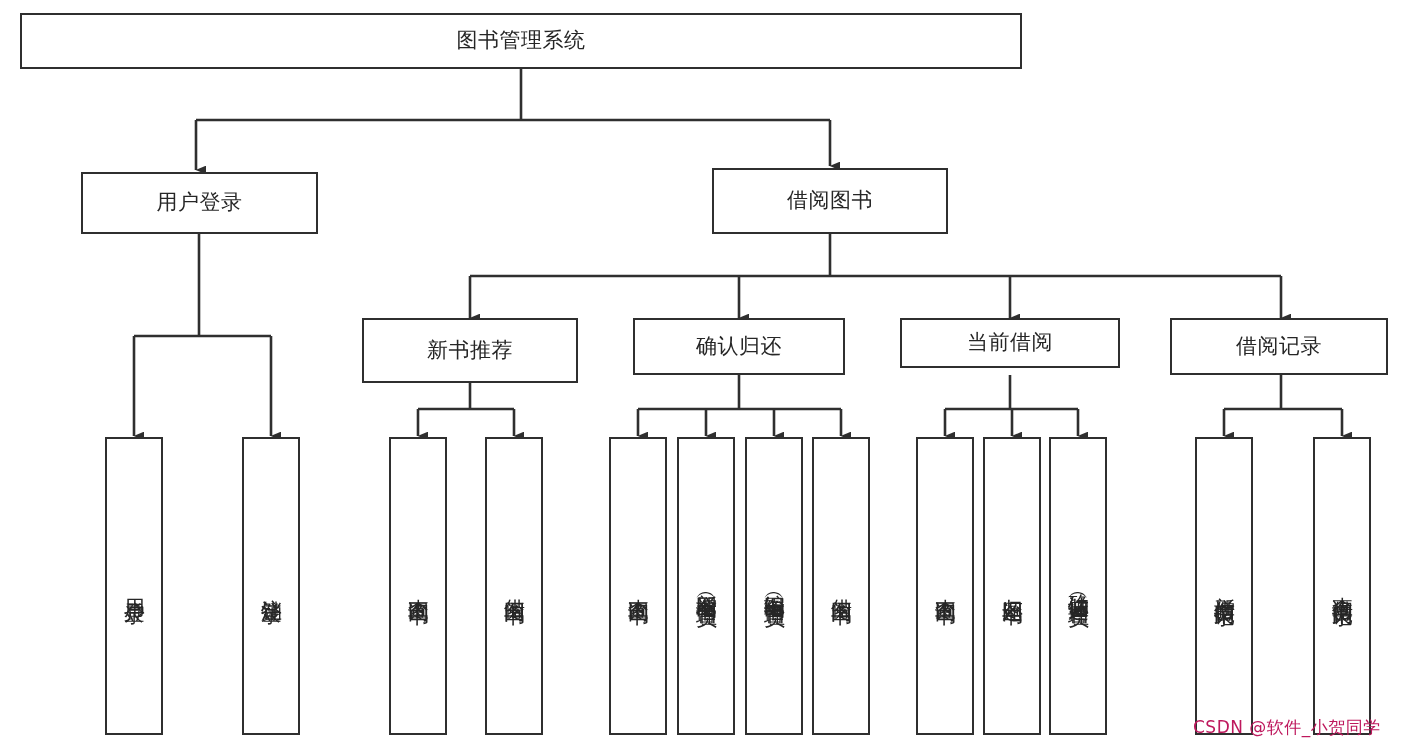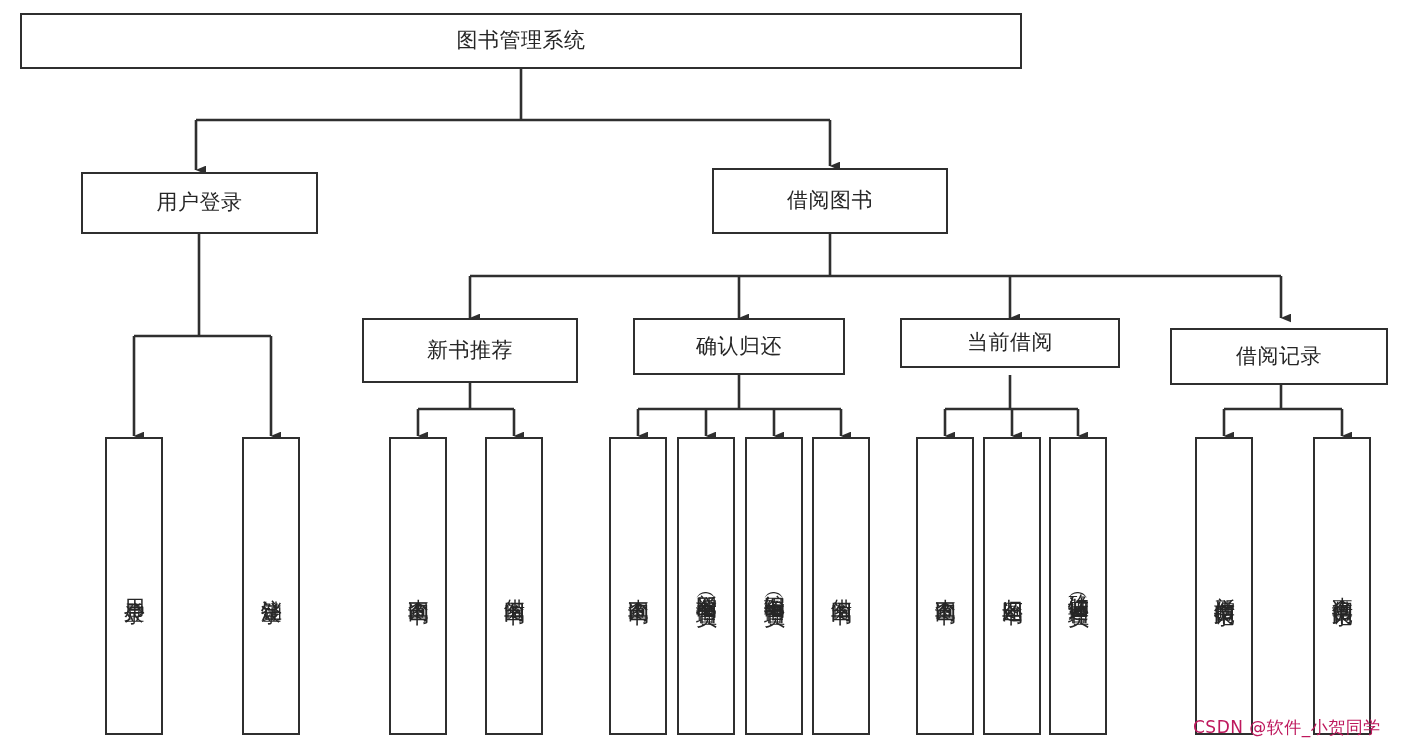--- a/index.html
+++ b/index.html
@@ -135,21 +135,21 @@
 
   <div class="node horiz" style="left:362px; top:318px; width:216px; height:65px;">
     <span class="node-label">新书推荐</span>
   </div>
   <div class="node horiz" style="left:633px; top:318px; width:212px; height:57px;">
     <span class="node-label">确认归还</span>
   </div>
   <div class="node horiz" style="left:900px; top:318px; width:220px; height:50px;">
     <span class="node-label">当前借阅</span>
   </div>
-  <div class="node horiz" style="left:1170px; top:318px; width:218px; height:57px;margin-top:10px;">
+  <div class="node horiz" style="left:1170px; top:318px; width:218px; height:57px;">
     <span class="node-label">借阅记录</span>
   </div>
 
   <div class="node vert" style="left:105px; top:437px; width:58px; height:298px;">
     <span class="node-label">用户登录</span>
   </div>
   <div class="node vert" style="left:242px; top:437px; width:58px; height:298px;">
     <span class="node-label">注销登录</span>
   </div>
 

